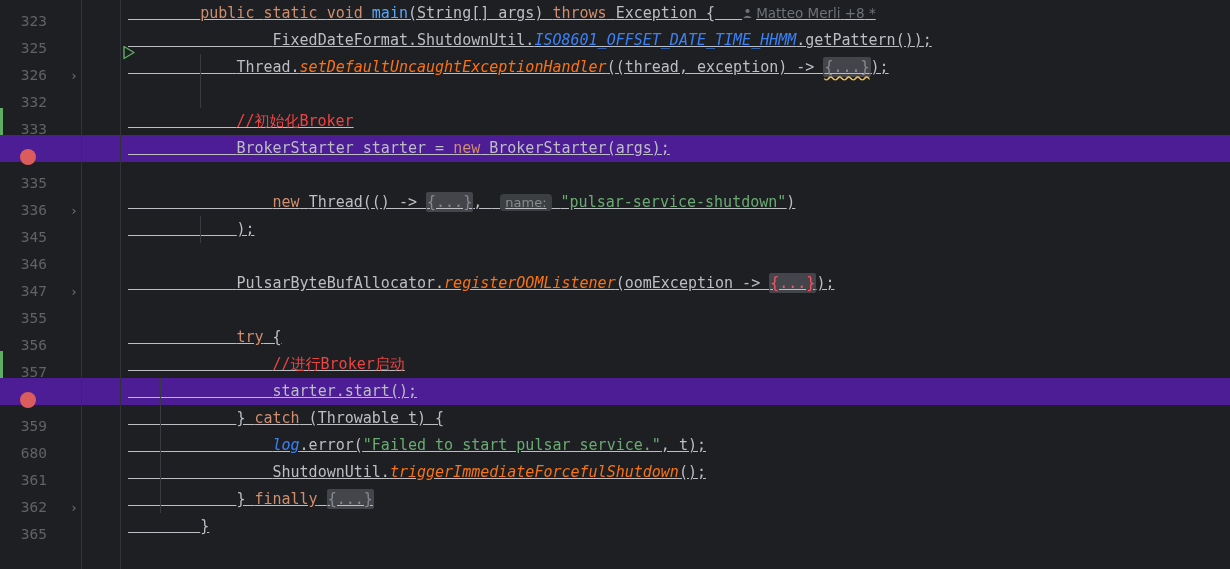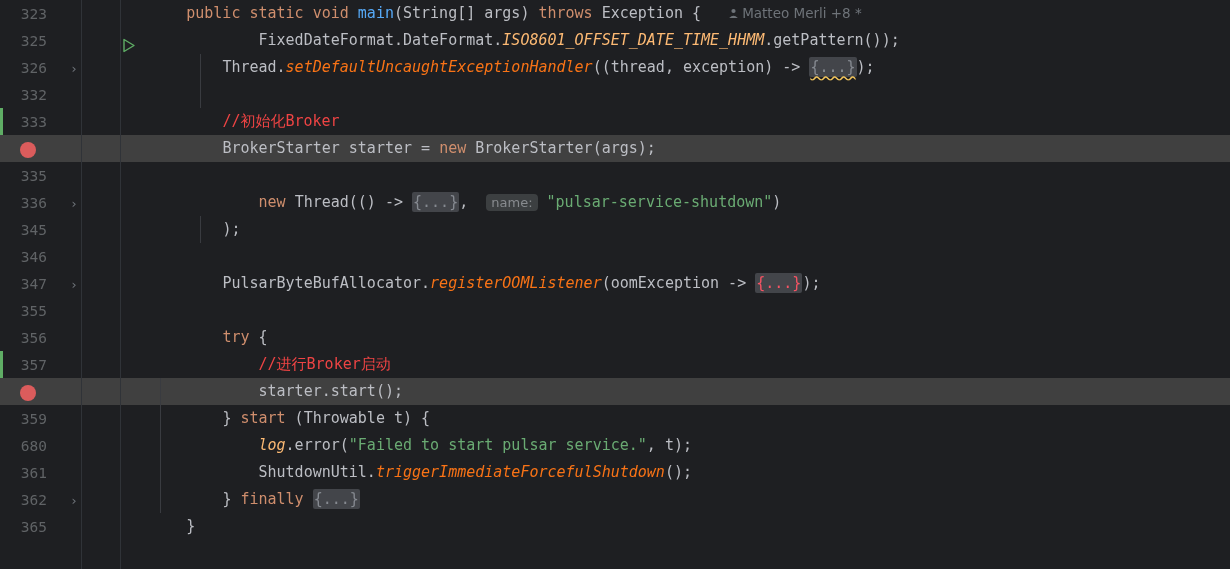--- a/index.html
+++ b/index.html
@@ -21,34 +21,34 @@
     background: #1E1F22;
   }
 
   
   .row {
     position: relative;
     height: 27px;
     line-height: 27px;
     white-space: pre;
   }
-  .row.hl { background: #404040; }
+  .row.hl { background: #4c1d95; }
 
   
   .chg {
     position: absolute;
     left: 0; top: 0;
     width: 3px; height: 27px;
     background: #5FAD65;
   }
 
   
   .gutter {
     position: absolute;
-    left: 0; top: 1px;
+    left: 0; top: 8px;
     width: 120px; height: 27px;
   }
   .lineno {
     position: absolute;
     right: 73px; top: 0;
     width: 40px;
     text-align: right;
     color: #606366;
     font-family: "DejaVu Sans Mono", monospace;
     font-size: 14.5px;
@@ -84,43 +84,44 @@
     background: #303338;
     z-index: 5;
     pointer-events: none;
   }
   .sep1 { left: 81px; }
   .sep2 { left: 120px; }
 
   
   .code {
     position: absolute;
-    left: 114px; top: 0;
+    left: 128px; top: 0;
     height: 27px;
     font-family: "DejaVu Sans Mono", monospace;
     font-size: 15px;
     line-height: 27px;
     color: #BCBEC4;
     white-space: pre;
+    text-decoration: underline;
   }
 
   
   .guide {
     position: absolute;
     width: 1px;
     background: #393B40;
     z-index: 1;
     pointer-events: none;
   }
 
   
   .kw   { color: #CF8E6D; }                          
   .mth  { color: #56A8F5; }                          
   .ital { color: #f97316; font-style: italic; }      
-  .sfld { color: #fdba74; font-style: italic; }      
+  .sfld { color: #3b82f6; font-style: italic; }      
   .str  { color: #6AAB73; }                          
   .cmt  { color: #ef4444; }                          
   .txt  { color: #BCBEC4; }
 
   
   .foldph {
     background: #43454A;
     color: #868A91;
     border-radius: 2px;
     padding: 1px 1px;
@@ -181,21 +182,21 @@
               <circle cx="5.5" cy="3" r="2.1" fill="#6E7379"></circle>
               <path d="M1.2 10 Q5.5 5.6 9.8 10 Z" fill="#6E7379"></path>
             </svg></span><span>Matteo Merli</span> <span>+8</span> <span>*</span></span></div>
   </div>
 
 
   <div class="row">
     <div class="gutter">
       <span class="lineno">325</span>
     </div>
-    <div class="code">                <span class="txt">FixedDateFormat.DateFormat.</span><span class="sfld">ISO8601_OFFSET_DATE_TIME_HHMM</span><span class="txt">.getPattern());</span></div>
+    <div class="code">                <span class="txt">FixedDateFormat.ShutdownUtil.</span><span class="sfld">ISO8601_OFFSET_DATE_TIME_HHMM</span><span class="txt">.getPattern());</span></div>
   </div>
 
   <div class="row">
     <div class="gutter">
       <span class="lineno">326</span>
       <span class="fold">›</span>
     </div>
     <div class="code">            <span class="txt">Thread.</span><span class="ital">setDefaultUncaughtExceptionHandler</span><span class="txt">((thread, exception) -&gt; </span><span class="foldph warn">{...}</span><span class="txt">);</span></div>
   </div>
 
@@ -283,21 +284,21 @@
     <div class="gutter">
       <span class="bp"></span>
     </div>
     <div class="code">                <span class="txt">starter.start();</span></div>
   </div>
 
   <div class="row">
     <div class="gutter">
       <span class="lineno">359</span>
     </div>
-    <div class="code">            <span class="txt">} </span><span class="kw">start</span><span class="txt"> (Throwable t) {</span></div>
+    <div class="code">            <span class="txt">} </span><span class="kw">catch</span><span class="txt"> (Throwable t) {</span></div>
   </div>
 
   <div class="row">
     <div class="gutter">
       <span class="lineno">680</span>
     </div>
     <div class="code">                <span class="sfld">log</span><span class="txt">.error(</span><span class="str">"Failed to start pulsar service."</span><span class="txt">, t);</span></div>
   </div>
 
   <div class="row">

